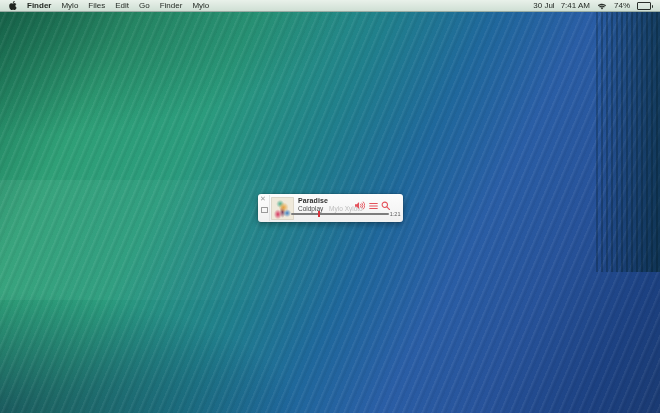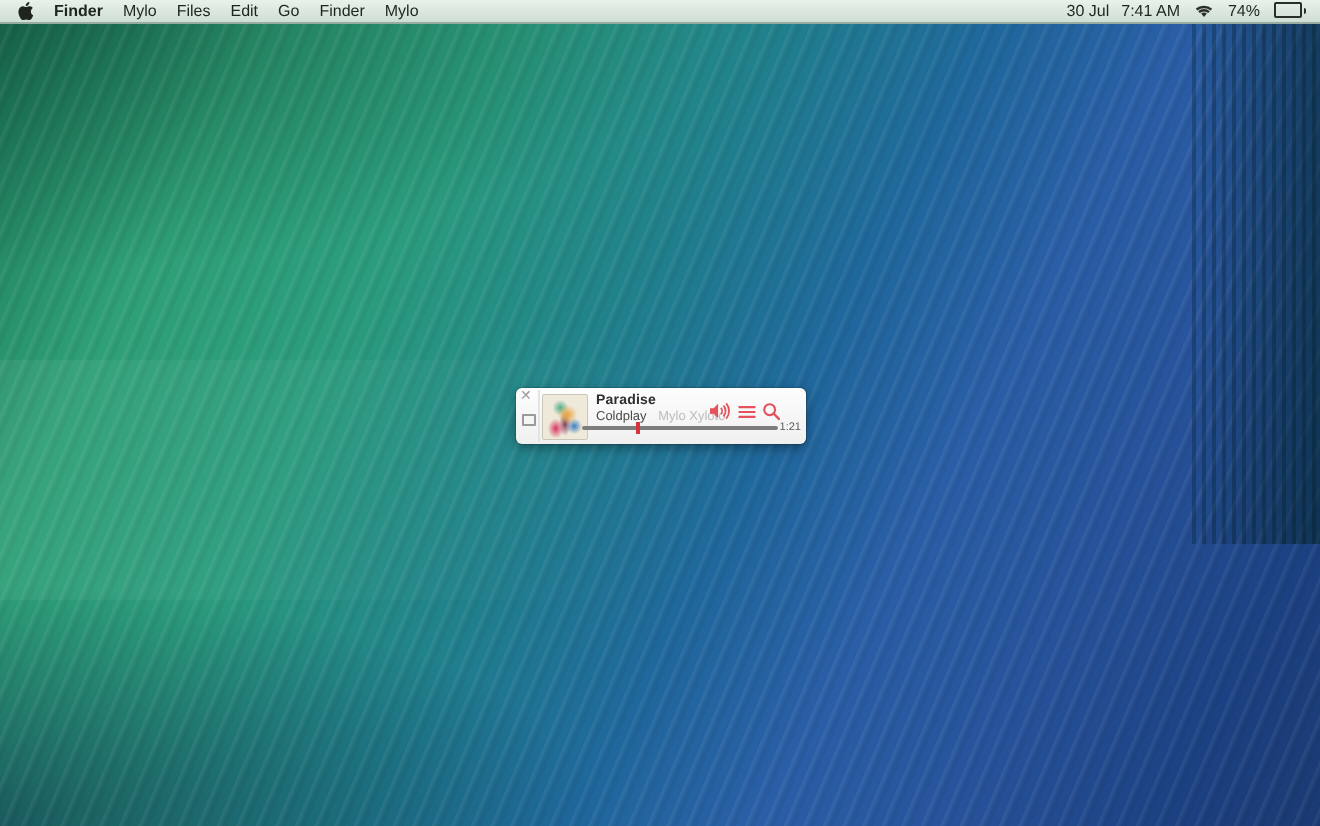--- a/index.html
+++ b/index.html
@@ -36,21 +36,21 @@
 
   
   .menubar{
     position:absolute;left:0;top:0;width:100%;height:12px;
     background:linear-gradient(#e9f1ea, #cfdfd4);
     border-bottom:1px solid rgba(35,70,58,0.4);
     display:flex;align-items:center;
     font-size:8px;color:#1f241f;box-sizing:border-box;
   }
   .menubar .left{display:flex;align-items:center;gap:10px;padding-left:9px;}
-  .menubar .right{display:flex;align-items:flex-start;gap:6px;margin-left:auto;padding-right:7px;padding-left:48px;}
+  .menubar .right{display:flex;align-items:flex-end;gap:6px;margin-left:auto;padding-right:7px;padding-left:48px;}
   .menu-item{cursor:default;white-space:nowrap;}
   .menu-item.app{font-weight:bold;}
   .apple{width:8px;height:9px;display:inline-block;}
   .wifi{width:10px;height:8px;display:inline-block;margin:0 1px;}
   .battery{display:flex;align-items:center;margin-left:1px;}
   .battery .bbody{width:11px;height:5px;border:1px solid #2a2f2a;border-radius:1px;padding:0.5px;box-sizing:content-box;}
   .battery .bfill{width:100%;height:100%;background:#2a2f2a;}
   .battery .bnub{width:1.5px;height:3px;background:#2a2f2a;margin-left:0.5px;border-radius:0 1px 1px 0;}
 
   

